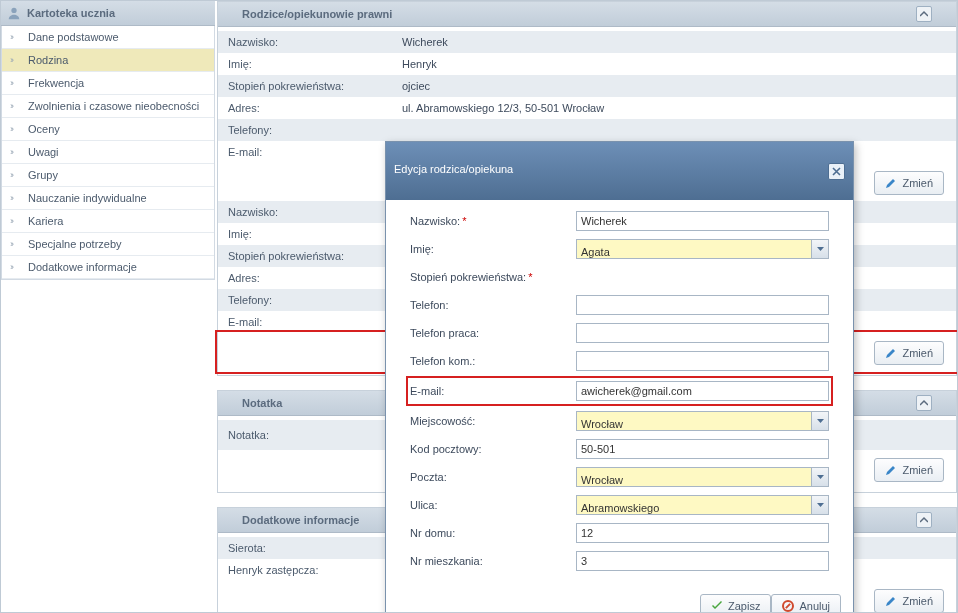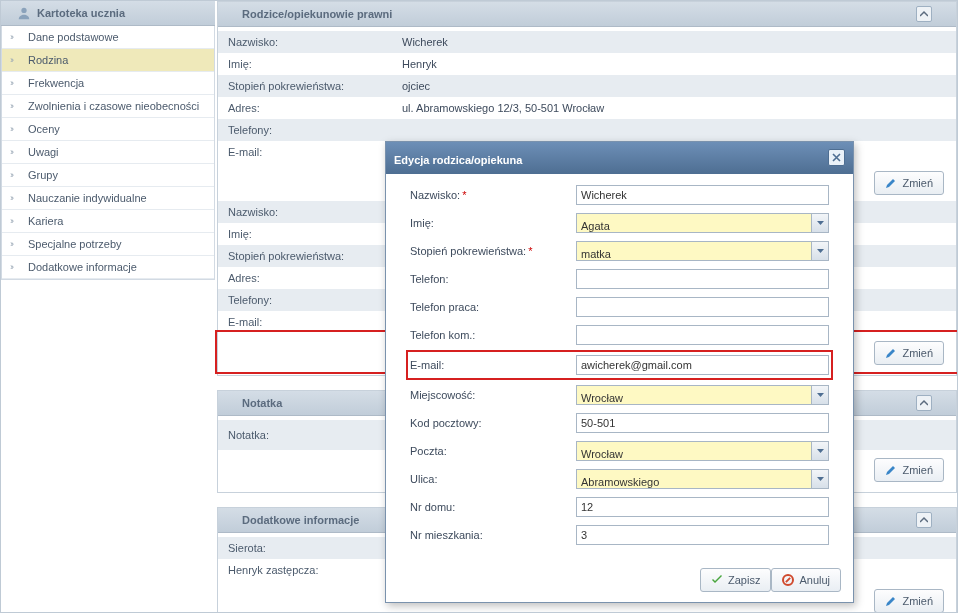--- a/index.html
+++ b/index.html
@@ -1,21 +1,21 @@
 <!DOCTYPE html>
 <html><head>
 <meta charset="utf-8">
 <style>
 html,body{margin:0;padding:0;font-family:Tahoma,Verdana,Arial,sans-serif;font-size:11px;color:#3d4a5c;background:#fff}
 body{width:958px;height:613px;position:relative;overflow:hidden;border:1px solid #bfcad5;box-sizing:border-box}
 
 .sidebar{float:left;width:214px}
 .main{margin-left:214px;padding-left:2px}
 
-.side-header{background:linear-gradient(#d4dde6,#c1cdd9);border-bottom:1px solid #aebac7;height:24px;line-height:24px;font-weight:bold;color:#5b6b7e;padding-left:16px;display:flex;align-items:center;gap:6px}
+.side-header{background:linear-gradient(#d4dde6,#c1cdd9);border-bottom:1px solid #aebac7;height:24px;line-height:24px;font-weight:bold;color:#5b6b7e;padding-left:6px;display:flex;align-items:center;gap:6px}
 .side-header svg{width:14px;height:14px}
 .side-list{list-style:none;margin:0;padding:0;border:1px solid #d2dae3;border-top:none}
 .side-list li{height:22px;line-height:22px;padding-left:8px;border-bottom:1px solid #e6ebf0;color:#4b5a6c;cursor:pointer;display:flex;align-items:center;gap:6px;background:#fff}
 .side-list li.active{background:#efe9ba}
 .chevrons{color:#9aa8b6;font-size:9px;letter-spacing:-2px;width:12px;display:inline-block}
 
 .panel{border:1px solid #c7d1db;margin-bottom:14px}
 .panel-header{background:linear-gradient(#d4dde6,#c1cdd9);border-bottom:1px solid #aebac7;font-weight:bold;color:#5b6b7e;padding:4px 24px;display:flex;justify-content:space-between;align-items:center;height:16px}
 .collapse-btn{width:14px;height:14px;border:1px solid #9eb0c2;border-radius:2px;background:#eef2f6;display:flex;align-items:center;justify-content:center;cursor:pointer}
 .collapse-btn svg{width:8px;height:8px}
@@ -23,21 +23,21 @@
 .row{display:flex;align-items:center;min-height:20px;padding:1px 0}
 .row.stripe{background:#e7ecf1}
 .row .lbl{width:168px;padding-left:10px;color:#4b5a6c}
 .row .val{flex:1;padding-left:6px;color:#3d4a5c}
 .btn-row{display:flex;justify-content:flex-end;padding:8px 12px 6px}
 .btn{border:1px solid #a9b7c5;border-radius:3px;background:linear-gradient(#fdfdfe,#e9eef3);height:22px;padding:0 10px;display:inline-flex;align-items:center;gap:5px;color:#4b5a6c;cursor:pointer}
 .btn svg{width:12px;height:12px}
 .btn-row.hl{outline:2px solid #d62020;outline-offset:1px}
 
 .modal{position:absolute;left:384px;top:140px;width:467px;border:1px solid #7a92ad;background:#fff;box-shadow:2px 3px 8px rgba(0,0,0,.25);z-index:10}
-.modal-header{background:linear-gradient(#6d8fb7,#4e6e92);color:#fff;font-weight:bold;padding:8px 8px;display:flex;justify-content:space-between;align-items:flex-end;height:16px}
+.modal-header{background:linear-gradient(#6d8fb7,#4e6e92);color:#fff;font-weight:normal;padding:21px 8px;display:flex;justify-content:space-between;align-items:flex-start;height:16px}
 .modal-close{width:15px;height:15px;background:#eaf1f8;border:1px solid #4e6e92;border-radius:2px;display:flex;align-items:center;justify-content:center;cursor:pointer}
 .modal-close svg{width:9px;height:9px}
 .modal-body{padding:10px 24px}
 .frow{display:flex;align-items:center;margin-bottom:6px;height:22px}
 .frow .flbl{width:166px;color:#3d4a5c}
 .req{color:#c00;margin-left:2px}
 .frow input,.frow .combo{flex:1;height:20px;border:1px solid #a8b6c5;padding:0 4px;font:inherit;color:#333;box-sizing:border-box}
 .combo{display:flex;align-items:flex-end;justify-content:space-between;background:#fef9c3}
 .combo .arrow{width:16px;height:18px;border-left:1px solid #a8b6c5;background:linear-gradient(#f2f5f8,#d7e0e9);display:flex;align-items:center;justify-content:center;margin-right:-4px}
 .combo .arrow svg{width:7px;height:7px}
@@ -260,28 +260,20 @@
           <span>Agata</span>
           <span class="arrow">
             <svg viewBox="0 0 7 7">
               <path d="M0 1 L3.5 5 L7 1" fill="#4e6e92"></path>
             </svg>
           </span>
         </div>
       </div>
     <div class="frow">
         <div class="flbl"><span>Stopień pokrewieństwa:</span><span class="req">*</span></div>
-        <div class="combo">
-          <span>matka</span>
-          <span class="arrow">
-            <svg viewBox="0 0 7 7">
-              <path d="M0 1 L3.5 5 L7 1" fill="#4e6e92"></path>
-            </svg>
-          </span>
-        </div>
       </div>
     <div class="frow">
         <div class="flbl">Telefon:</div>
         <input value="" style="">
       </div>
     <div class="frow">
         <div class="flbl">Telefon praca:</div>
         <input value="" style="">
       </div>
     <div class="frow">

